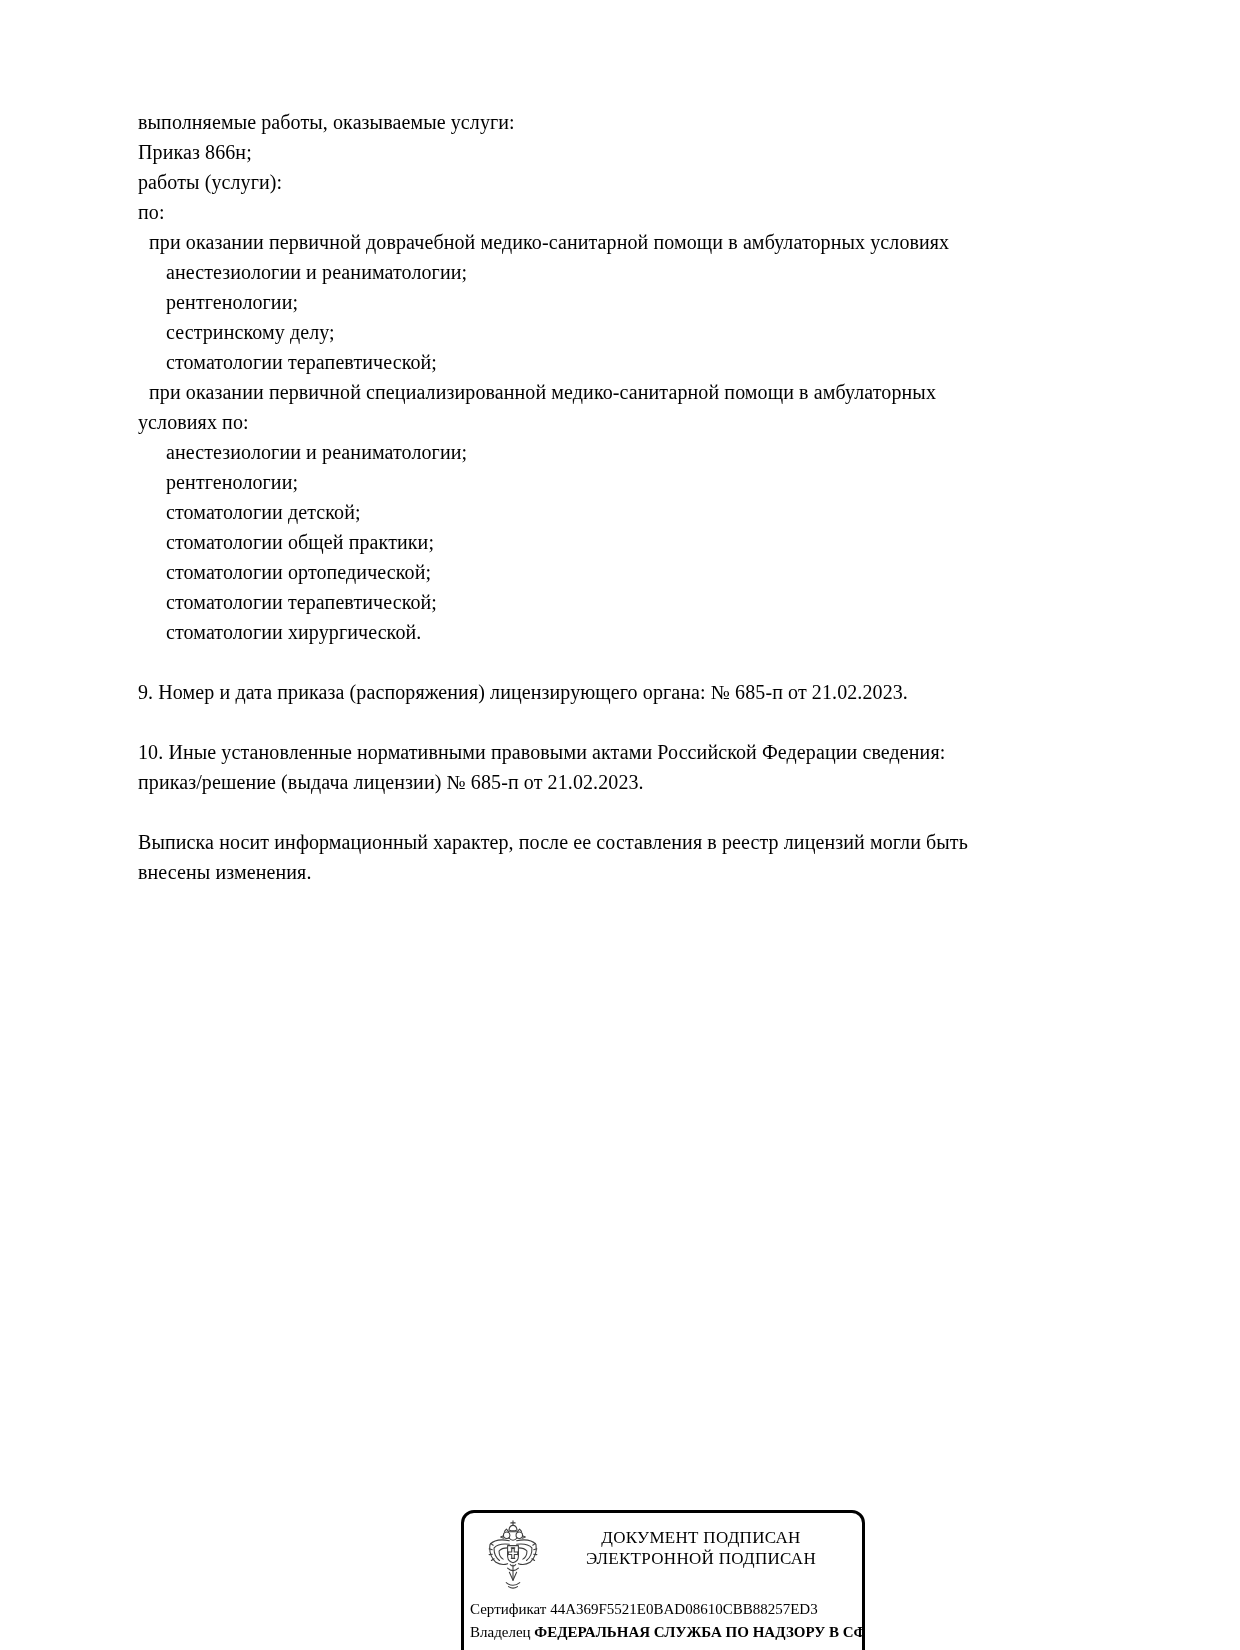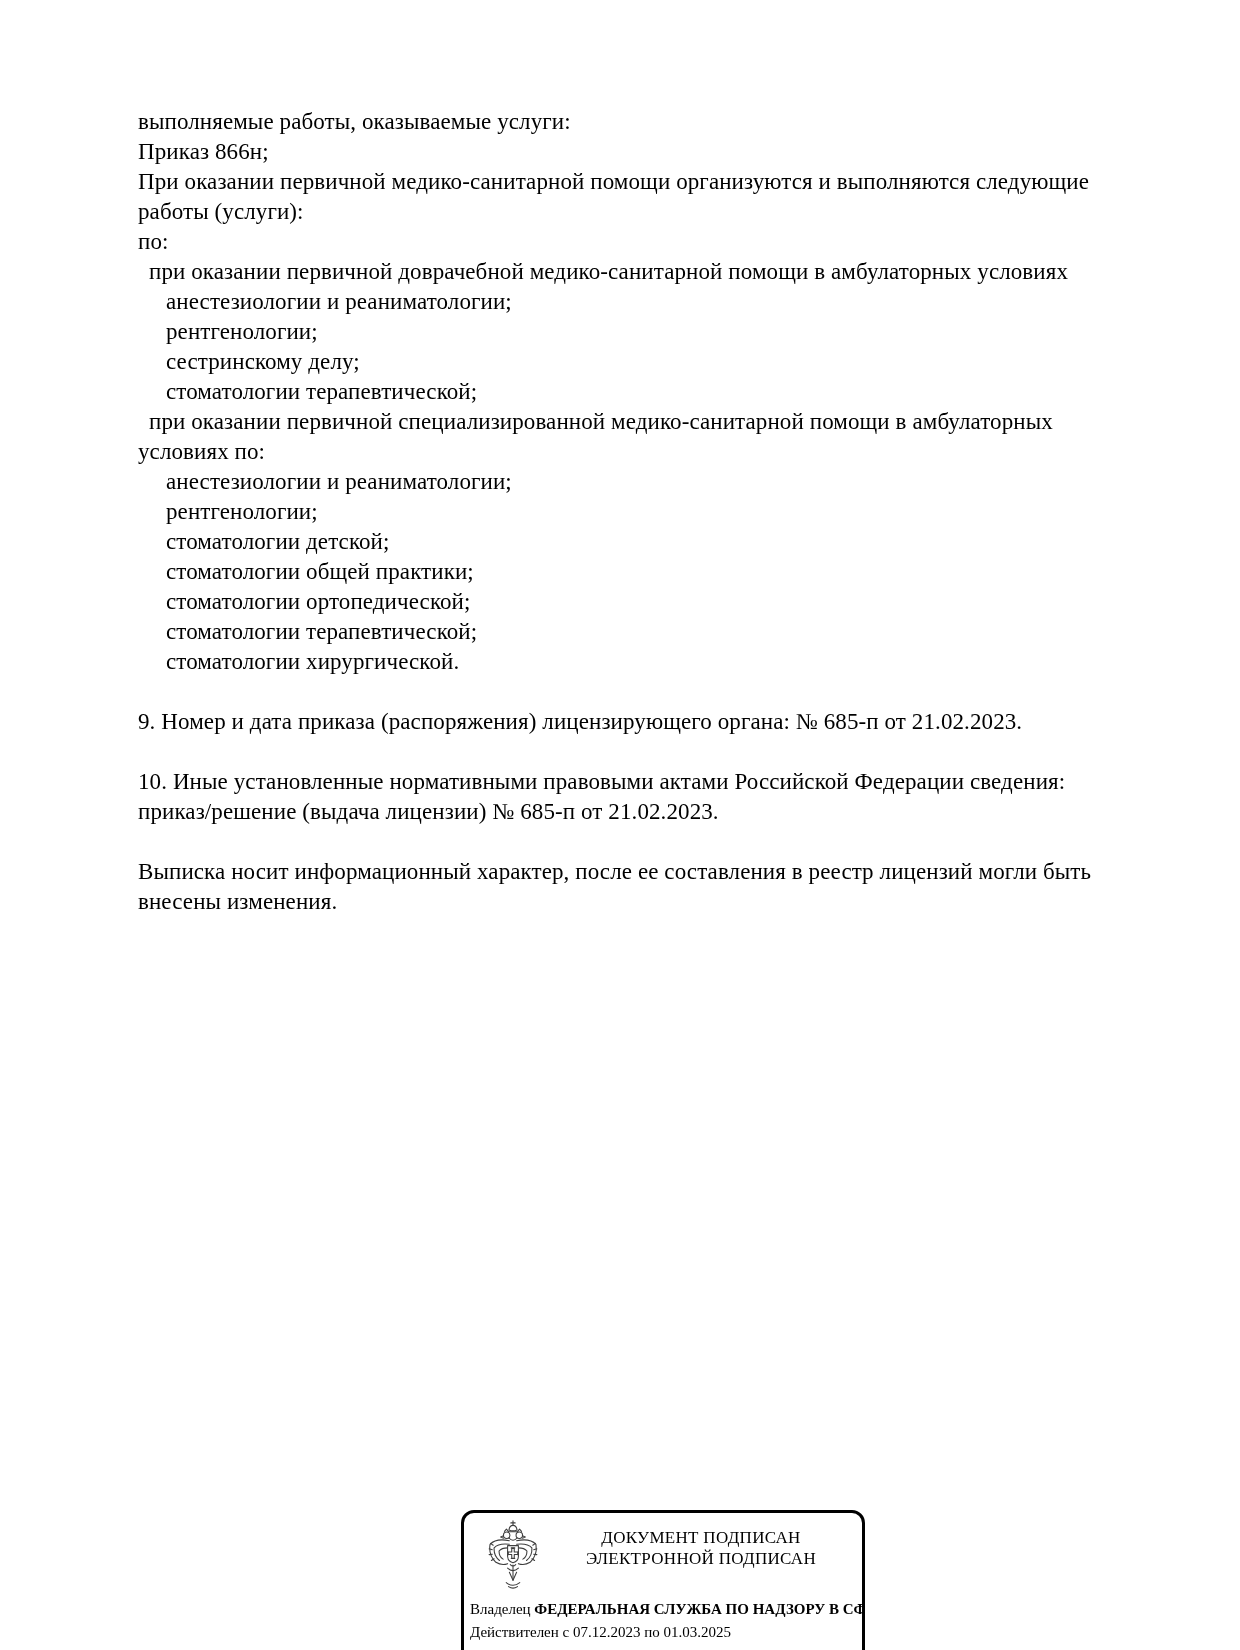--- a/index.html
+++ b/index.html
@@ -18,21 +18,21 @@
   }
   .doc-lines {
     position: absolute;
     left: 138px;
     top: 107px;
     width: 985px;
   }
   .line {
     height: 30px;
     line-height: 30px;
-    font-size: 23px;
+    font-size: 20px;
     white-space: pre;
     letter-spacing: 0.1px;
   }
   .line.indent-1 { padding-left: 11px; }
   .line.indent-2 { padding-left: 28px; }
 
   
   .stamp {
     position: absolute;
     left: 461px;
@@ -76,21 +76,20 @@
   .stamp-row b { font-weight: bold; }
 </style>
 </head>
 <body>
 
 <div class="page">
 
   <div class="doc-lines">
       <div class="line indent-0">выполняемые работы, оказываемые услуги:</div>
       <div class="line indent-0">Приказ 866н;</div>
-      <div class="line indent-0">При оказании первичной медико-санитарной помощи организуются и выполняются следующие</div>
       <div class="line indent-0">работы (услуги):</div>
       <div class="line indent-0">по:</div>
       <div class="line indent-1">при оказании первичной доврачебной медико-санитарной помощи в амбулаторных условиях</div>
       <div class="line indent-2">анестезиологии и реаниматологии;</div>
       <div class="line indent-2">рентгенологии;</div>
       <div class="line indent-2">сестринскому делу;</div>
       <div class="line indent-2">стоматологии терапевтической;</div>
       <div class="line indent-1">при оказании первичной специализированной медико-санитарной помощи в амбулаторных</div>
       <div class="line indent-0">условиях по:</div>
       <div class="line indent-2">анестезиологии и реаниматологии;</div>
@@ -150,18 +149,19 @@
           <path d="M22.5 69.5 q7.5 6 15 0"></path>
           <path d="M25 74 q5 3.5 10 0"></path>
         </g>
       </svg>
     </div>
     <div class="stamp-title">
       <div>ДОКУМЕНТ ПОДПИСАН</div>
       <div>ЭЛЕКТРОННОЙ ПОДПИСАН</div>
     </div>
     <div class="stamp-fields">
+      <div class="stamp-row"><span>Сертификат</span> <span>44A369F5521E0BAD08610CBB88257ED3</span></div>
       <div class="stamp-row"><span>Владелец</span> <b>ФЕДЕРАЛЬНАЯ СЛУЖБА ПО НАДЗОРУ В СФ</b></div>
       <div class="stamp-row"><span>Действителен с 07.12.2023 по 01.03.2025</span></div>
     </div>
   </div>
 
 </div>
 
 </body></html>

